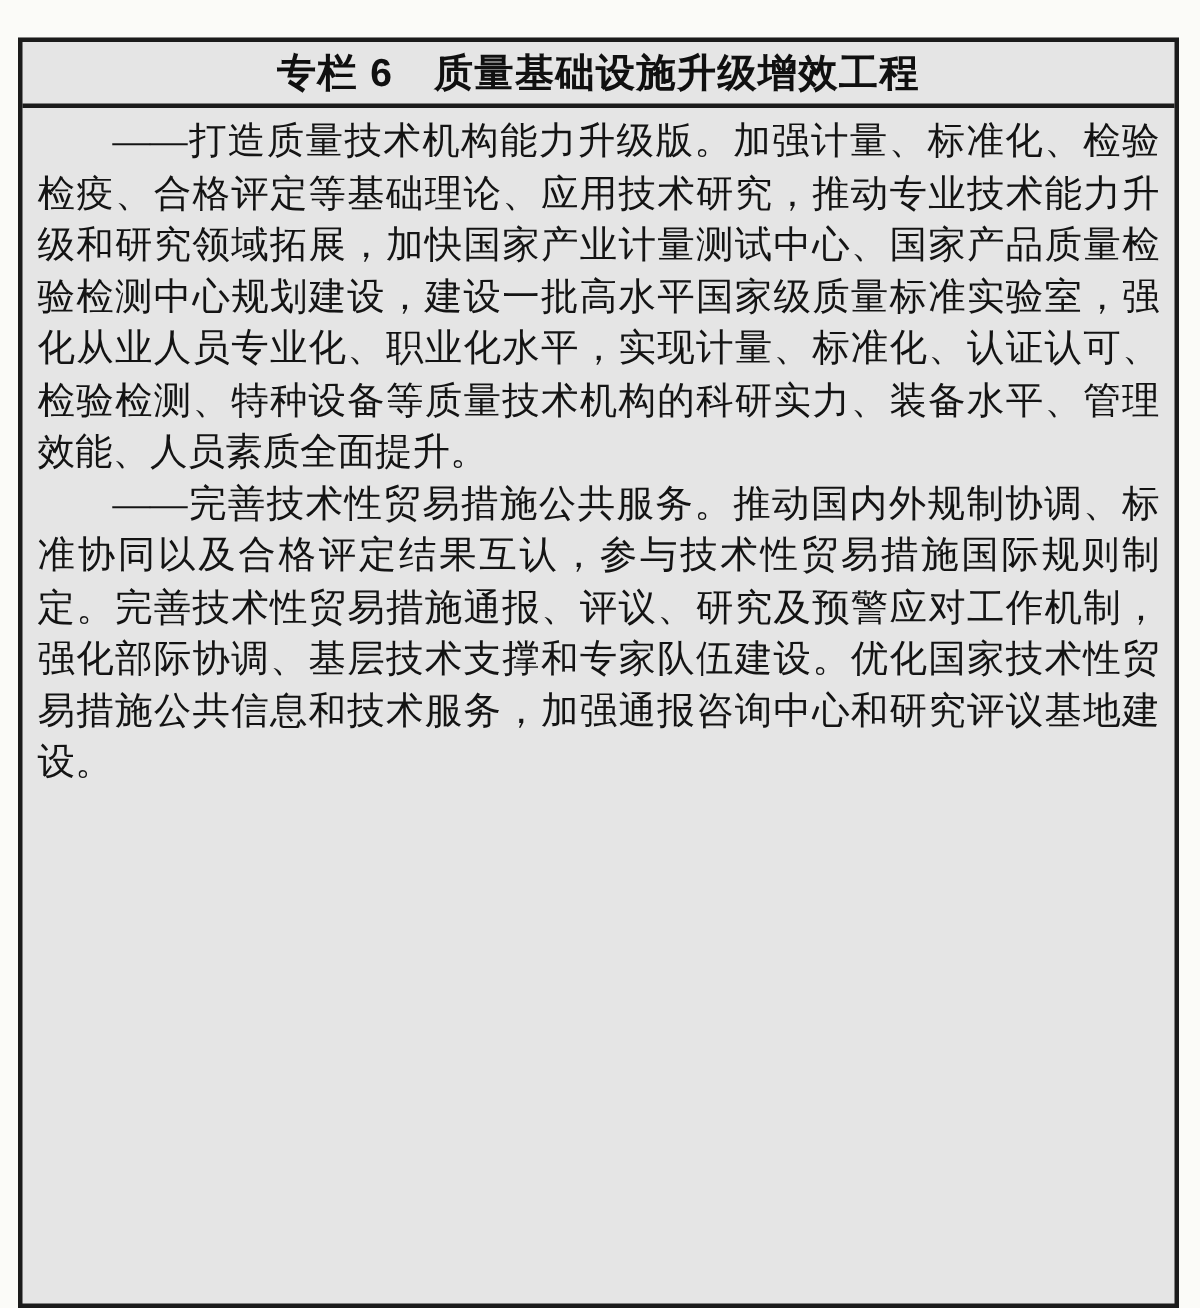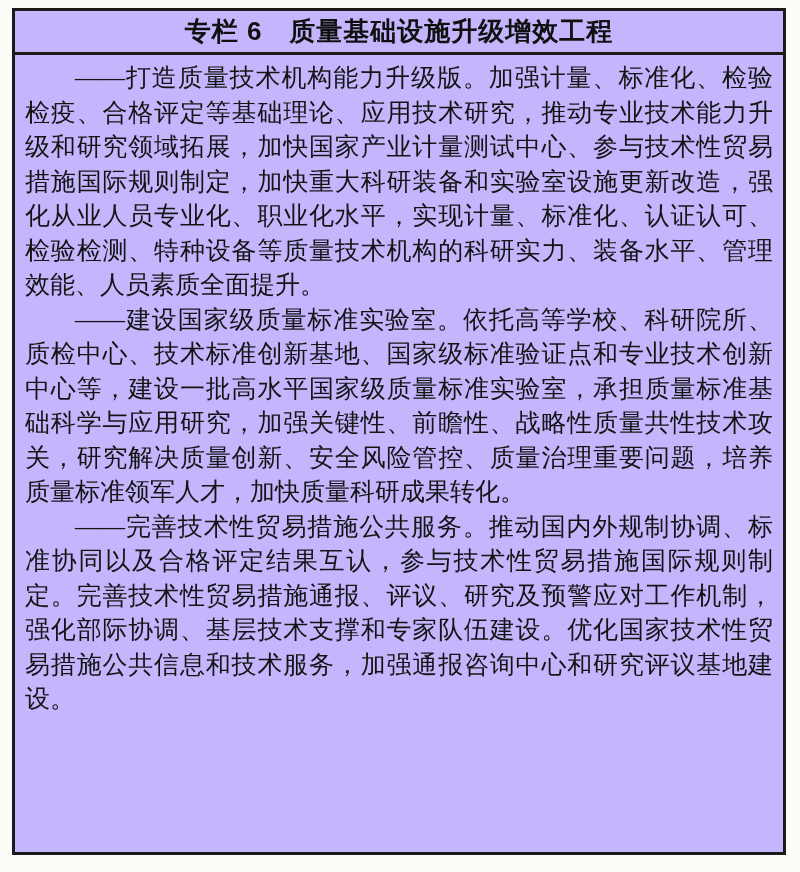--- a/index.html
+++ b/index.html
@@ -9,25 +9,25 @@
   body {
     width: 800px;
     height: 872px;
     background: #fbfbf8;
     position: relative;
     overflow: hidden;
   }
   .panel {
     position: absolute;
     left: 12px;
-    top: 8px;
+    top: 25px;
     width: 768px;
     height: 841px;
     border: 3px solid #1b1b1b;
-    background: #c4b5fd;
+    background: #e5e5e5;
     box-sizing: content-box;
   }
   .panel-title {
     height: 41px;
     border-bottom: 3px solid #1b1b1b;
     display: flex;
     align-items: center;
     justify-content: center;
     font-family: "Liberation Sans", "DejaVu Sans", sans-serif;
     font-weight: bold;
@@ -49,17 +49,16 @@
     text-indent: 2em;
     word-break: break-all;
   }
 </style>
 </head>
 <body>
 
 <div class="panel">
   <div class="panel-title">专栏 6　质量基础设施升级增效工程</div>
   <div class="panel-body">
-      <p class="para">——打造质量技术机构能力升级版。加强计量、标准化、检验检疫、合格评定等基础理论、应用技术研究，推动专业技术能力升级和研究领域拓展，加快国家产业计量测试中心、参与技术性贸易措施国际规则制定，加快重大科研装备和实验室设施更新改造，强化从业人员专业化、职业化水平，实现计量、标准化、认证认可、检验检测、特种设备等质量技术机构的科研实力、装备水平、管理效能、人员素质全面提升。</p>
-      <p class="para">——建设国家级质量标准实验室。依托高等学校、科研院所、质检中心、技术标准创新基地、国家级标准验证点和专业技术创新中心等，建设一批高水平国家级质量标准实验室，承担质量标准基础科学与应用研究，加强关键性、前瞻性、战略性质量共性技术攻关，研究解决质量创新、安全风险管控、质量治理重要问题，培养质量标准领军人才，加快质量科研成果转化。</p>
+      <p class="para">——打造质量技术机构能力升级版。加强计量、标准化、检验检疫、合格评定等基础理论、应用技术研究，推动专业技术能力升级和研究领域拓展，加快国家产业计量测试中心、国家产品质量检验检测中心规划建设，建设一批高水平国家级质量标准实验室，强化从业人员专业化、职业化水平，实现计量、标准化、认证认可、检验检测、特种设备等质量技术机构的科研实力、装备水平、管理效能、人员素质全面提升。</p>
       <p class="para">——完善技术性贸易措施公共服务。推动国内外规制协调、标准协同以及合格评定结果互认，参与技术性贸易措施国际规则制定。完善技术性贸易措施通报、评议、研究及预警应对工作机制，强化部际协调、基层技术支撑和专家队伍建设。优化国家技术性贸易措施公共信息和技术服务，加强通报咨询中心和研究评议基地建设。</p>
     </div>
 </div>
 
 </body></html>

